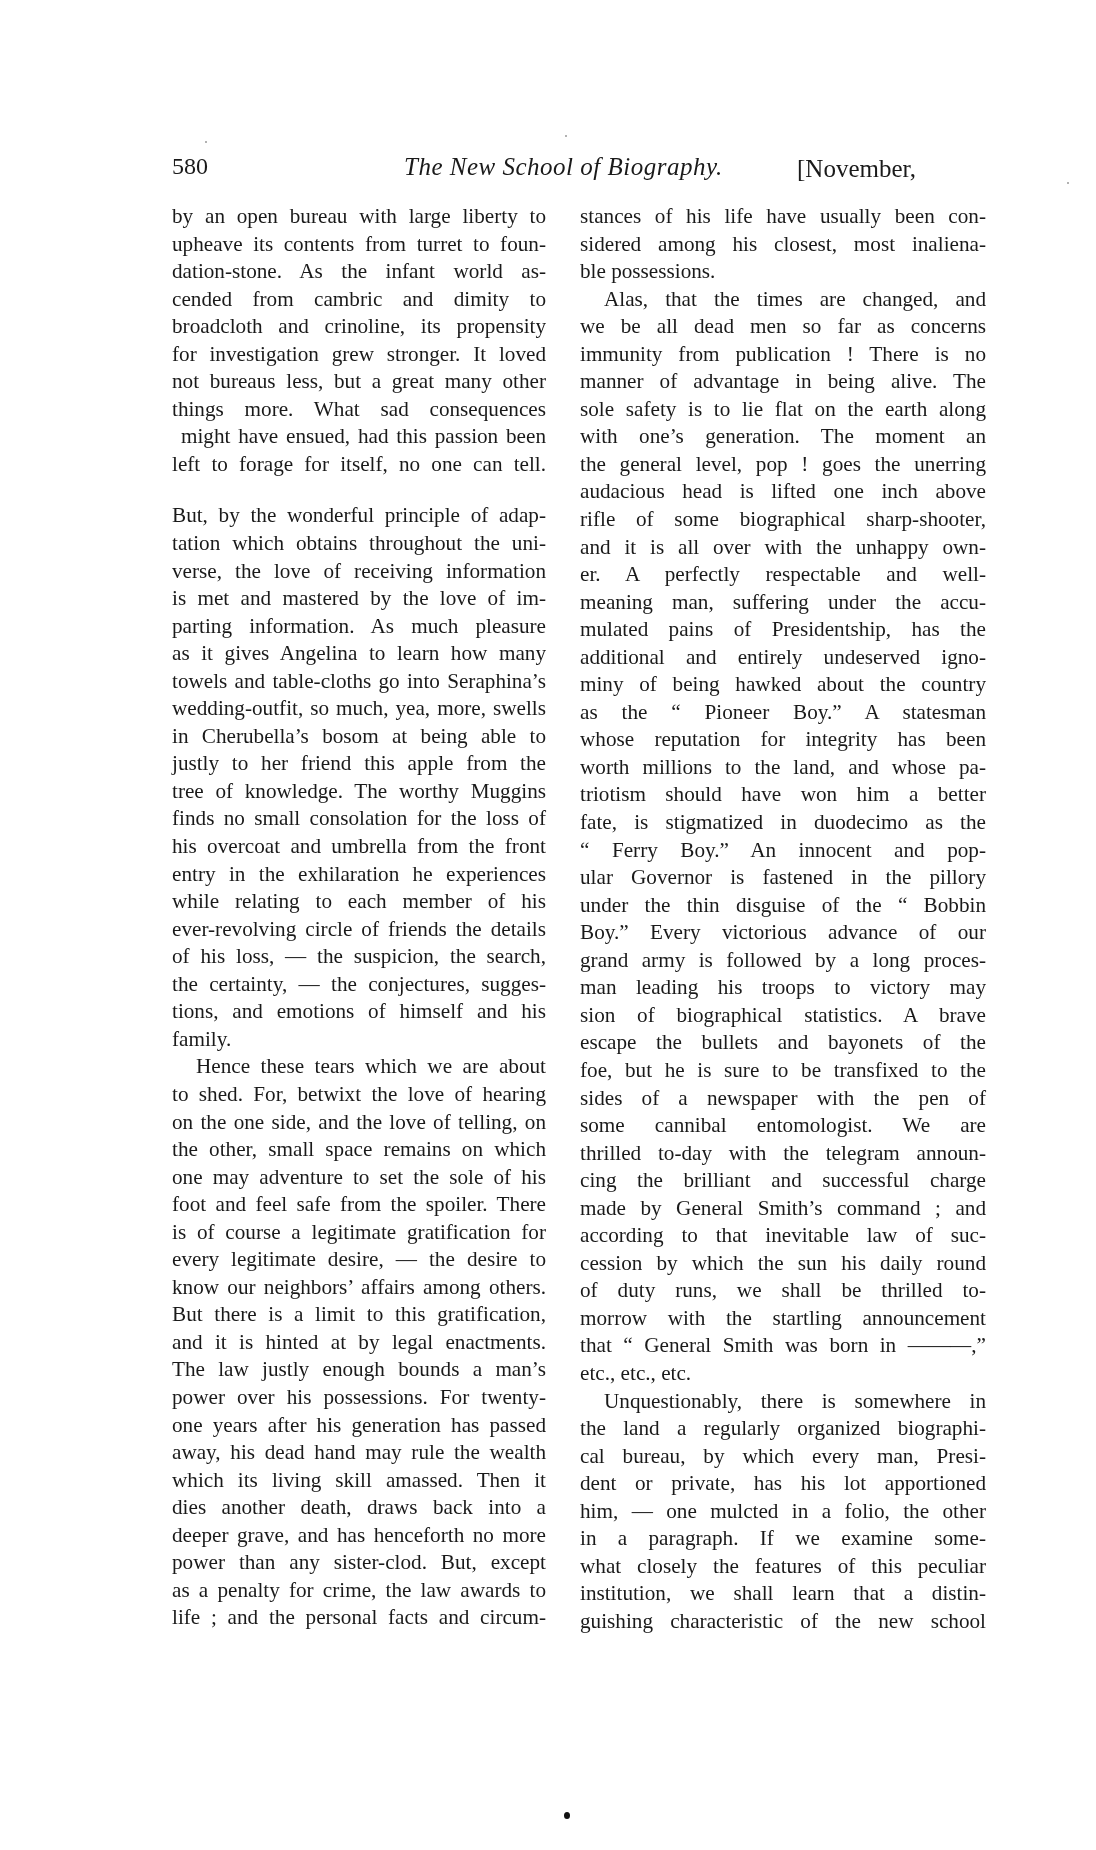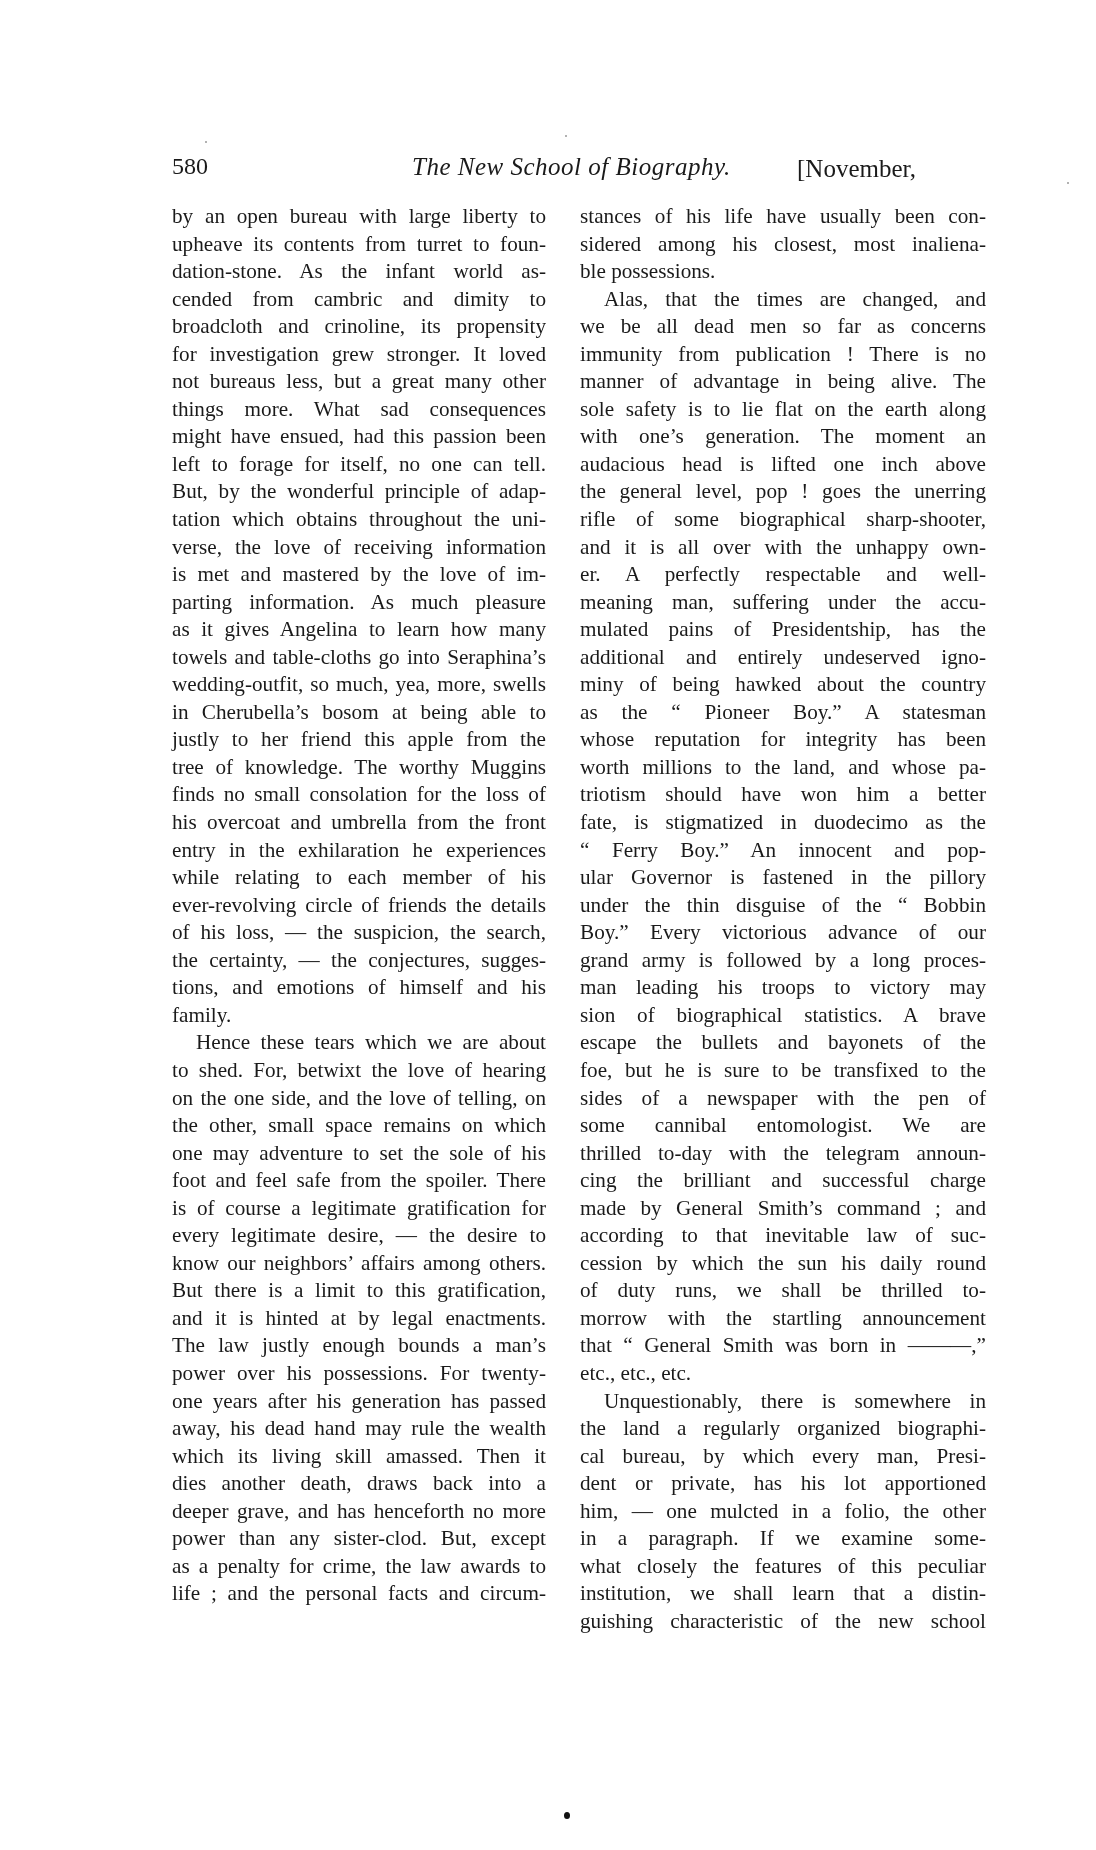--- a/index.html
+++ b/index.html
@@ -3,21 +3,21 @@
 <meta charset="utf-8">
 <style>
   html, body { margin: 0; padding: 0; }
   body {
     width: 1096px; height: 1850px; background: #ffffff; position: relative; overflow: hidden;
     font-family: "Liberation Serif", "DejaVu Serif", serif; color: #1a1a1a;
   }
   .page { position: absolute; left: 0; top: 0; width: 1096px; height: 1850px; }
   .running-head { position: absolute; top: 153px; left: 172px; width: 830px; height: 40px; }
   .page-number { position: absolute; left: 0; top: 0; font-size: 24px; }
-  .running-title { position: absolute; left: 240px; top: 0; font-size: 25px; font-style: italic; letter-spacing: 0.5px; text-align: center; }
+  .running-title { position: absolute; left: 232px; top: 0; font-size: 25px; font-style: italic; letter-spacing: 0.5px; text-align: center; }
   .running-date { position: absolute; left: 625px; top: 2px; font-size: 25px; }
   .column { position: absolute; top: 203px; }
   .col-left { left: 172px; width: 374px; }
   .col-right { left: 580px; width: 406px; }
   .line {
     font-size: 21.2px; line-height: 27.55px; height: 27.55px; white-space: nowrap;
     text-align: justify; text-align-last: justify; overflow: visible;
   }
   .line.last { text-align-last: left; }
   .line.indent { padding-left: 24px; }
@@ -36,23 +36,23 @@
 
   <div class="column col-left" id="col-left">
       <div class="line" style="text-align: left;"><span>by an open bureau with large liberty to</span></div>
       <div class="line" style="text-align: left;"><span>upheave its contents from turret to foun-</span></div>
       <div class="line" style="text-align: right;"><span>dation-stone.  As the infant world as-</span></div>
       <div class="line" style="text-align: left;"><span>cended from cambric and dimity to</span></div>
       <div class="line" style="text-align: left;"><span>broadcloth and crinoline, its propensity</span></div>
       <div class="line" style="text-align: left;"><span>for investigation grew stronger.  It loved</span></div>
       <div class="line" style="text-align: left;"><span>not bureaus less, but a great many other</span></div>
       <div class="line" style="text-align: left;"><span>things more.  What sad consequences</span></div>
-      <div class="line" style="text-align: left;"><span>might have ensued, had this passion been</span></div>
+      <div class="line" style="text-align: left; margin-left: 9px;"><span>might have ensued, had this passion been</span></div>
       <div class="line" style="text-align: left;"><span>left to forage for itself, no one can tell.</span></div>
-      <div class="line" style="text-align: center;"><span>But, by the wonderful principle of adap-</span></div>
+      <div class="line" style="text-align: center; margin-top: 24px;"><span>But, by the wonderful principle of adap-</span></div>
       <div class="line" style="text-align: left;"><span>tation which obtains throughout the uni-</span></div>
       <div class="line" style="text-align: left;"><span>verse, the love of receiving information</span></div>
       <div class="line" style="text-align: left;"><span>is met and mastered by the love of im-</span></div>
       <div class="line" style="text-align: left;"><span>parting information.  As much pleasure</span></div>
       <div class="line" style="text-align: left;"><span>as it gives Angelina to learn how many</span></div>
       <div class="line" style="text-align: left;"><span>towels and table-cloths go into Seraphina’s</span></div>
       <div class="line" style="text-align: left;"><span>wedding-outfit, so much, yea, more, swells</span></div>
       <div class="line" style="text-align: left;"><span>in Cherubella’s bosom at being able to</span></div>
       <div class="line" style="text-align: left;"><span>justly to her friend this apple from the</span></div>
       <div class="line" style="text-align: left;"><span>tree of knowledge.  The worthy Muggins</span></div>
@@ -90,22 +90,22 @@
   <div class="column col-right" id="col-right">
       <div class="line" style="text-align: left;"><span>stances of his life have usually been con-</span></div>
       <div class="line" style="text-align: left;"><span>sidered among his closest, most inaliena-</span></div>
       <div class="line last" style="text-align: left;"><span>ble possessions.</span></div>
       <div class="line indent" style="text-align: left;"><span>Alas, that the times are changed, and</span></div>
       <div class="line" style="text-align: left;"><span>we be all dead men so far as concerns</span></div>
       <div class="line" style="text-align: left;"><span>immunity from publication !  There is no</span></div>
       <div class="line" style="text-align: left;"><span>manner of advantage in being alive.  The</span></div>
       <div class="line" style="text-align: left;"><span>sole safety is to lie flat on the earth along</span></div>
       <div class="line" style="text-align: left;"><span>with one’s generation.  The moment an</span></div>
+      <div class="line" style="text-align: left;"><span>the general level, pop ! goes the unerring</span></div>
       <div class="line" style="text-align: left;"><span>audacious head is lifted one inch above</span></div>
-      <div class="line" style="text-align: left;"><span>the general level, pop ! goes the unerring</span></div>
       <div class="line" style="text-align: left;"><span>rifle of some biographical sharp-shooter,</span></div>
       <div class="line" style="text-align: left;"><span>and it is all over with the unhappy own-</span></div>
       <div class="line" style="text-align: left;"><span>er.  A perfectly respectable and well-</span></div>
       <div class="line" style="text-align: left;"><span>meaning man, suffering under the accu-</span></div>
       <div class="line" style="text-align: left;"><span>mulated pains of Presidentship, has the</span></div>
       <div class="line" style="text-align: left;"><span>additional and entirely undeserved igno-</span></div>
       <div class="line" style="text-align: left;"><span>miny of being hawked about the country</span></div>
       <div class="line" style="text-align: left;"><span>as the “ Pioneer Boy.”  A statesman</span></div>
       <div class="line" style="text-align: left;"><span>whose reputation for integrity has been</span></div>
       <div class="line" style="text-align: left;"><span>worth millions to the land, and whose pa-</span></div>

